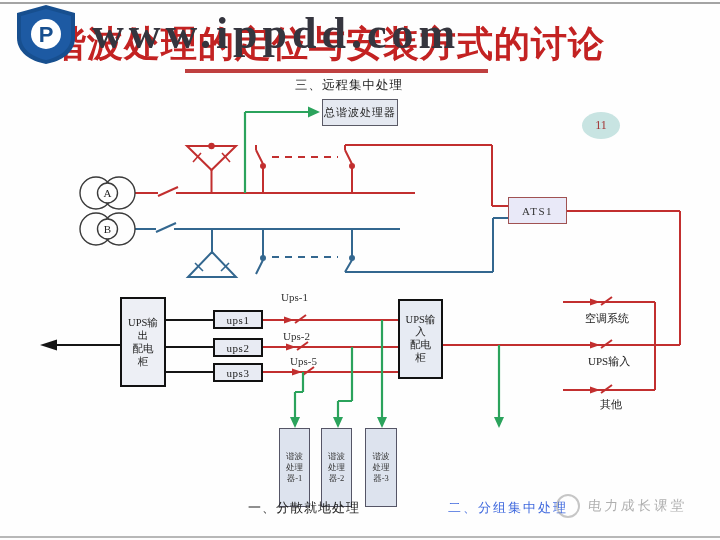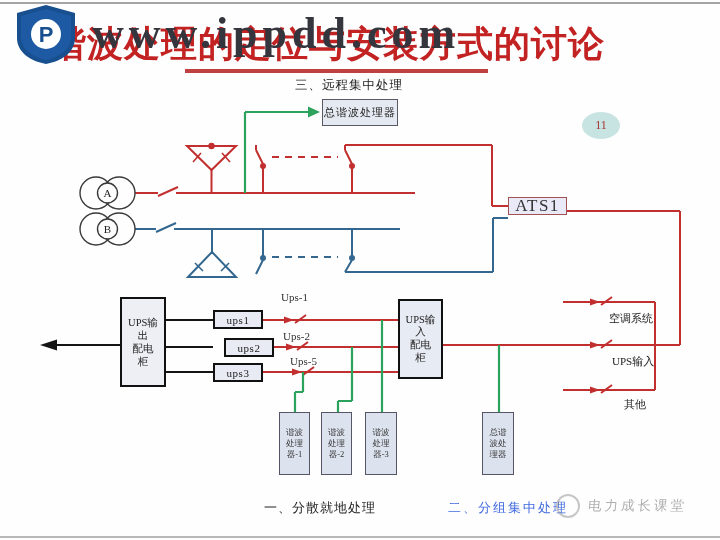--- a/index.html
+++ b/index.html
@@ -18,41 +18,41 @@
   #page-badge{position:absolute;left:582px;top:112px;width:38px;height:27px;border-radius:50%;
               background:#c8e4e2;display:flex;align-items:center;justify-content:center;
               font-size:12px;font-weight:normal;color:#a23333;z-index:5;}
   
   #circuit{position:absolute;left:0;top:0;z-index:1;}
   
   .box{position:absolute;box-sizing:border-box;display:flex;align-items:center;justify-content:center;
        text-align:center;color:#222;z-index:6;white-space:pre-line;}
   #box-top-processor{left:322px;top:99px;width:76px;height:27px;background:#e5e9f1;
                      border:1.5px solid #5a5a66;font-size:11px;letter-spacing:1px;}
-  #box-ats{left:508px;top:197px;width:59px;height:18px;background:#e9e9f8;border:1.5px solid #a05252;
-           font-size:17px;letter-spacing:1.5px;color:#333;}
+  #box-ats{left:508px;top:197px;width:59px;height:27px;background:#e9e9f8;border:1.5px solid #a05252;
+           font-size:11px;letter-spacing:1.5px;color:#333;}
   #box-out-cabinet{left:120px;top:297px;width:46px;height:90px;background:#edeff5;
                    border:2.5px solid #111;font-size:10.5px;line-height:1.25;}
   .ups-unit{left:213px;width:50px;height:19px;background:#e8ebf3;border:2px solid #111;
             font-size:11px;letter-spacing:.5px;}
-  #ups1{top:310px;} #ups2{top:338px;margin-left:11px;} #ups3{top:363px;}
+  #ups1{top:310px;} #ups2{top:338px;} #ups3{top:363px;}
   #box-in-cabinet{left:398px;top:299px;width:45px;height:80px;background:#e7ebf3;
                   border:2.5px solid #111;font-size:10.5px;line-height:1.2;}
-  .proc{top:412px;width:31px;height:63px;background:#dde3ee;border:1.5px solid #556;
+  .proc{top:428px;width:31px;height:79px;background:#dde3ee;border:1.5px solid #556;
         font-size:8.5px;line-height:1.3;color:#333;}
   #proc1{left:279px;} #proc2{left:321px;} #proc3{left:365px;width:32px;} #proc4{left:482px;width:32px;}
   
   .lbl{position:absolute;color:#222;z-index:6;white-space:nowrap;}
   #section-label{left:295px;top:77px;width:140px;font-size:12.5px;letter-spacing:1px;}
   .feeder-lbl{font-size:11px;color:#333;}
   #feeder1{left:281px;top:291px;} #feeder2{left:283px;top:330px;} #feeder3{left:290px;top:355px;}
-  .branch-lbl{font-size:11px;margin-left:24px;}
+  .branch-lbl{font-size:11px;}
   #branch1{left:585px;top:311px;} #branch2{left:588px;top:354px;} #branch3{left:600px;top:397px;}
   .caption{position:absolute;top:499px;font-size:13px;letter-spacing:1px;color:#222;z-index:6;}
-  #caption1{left:264px;}
+  #caption1{left:248px;}
   #caption2{left:448px;color:#1d4ed8;opacity:.85;letter-spacing:2px;}
   #wm-bottom{position:absolute;left:556px;top:494px;display:flex;align-items:center;gap:8px;z-index:6;}
   #wm-bottom .ring{width:20px;height:20px;border:2px solid rgba(130,130,130,.45);border-radius:50%;}
   #wm-bottom .txt{font-size:13.5px;letter-spacing:3px;color:rgba(110,110,110,.55);transform:skewX(-5deg);}
 </style>
 </head>
 <body>
 
 <div id="slide">
   <div class="hairline-top"></div>
@@ -186,23 +186,20 @@
 
   <div id="proc1" class="box proc">谐波
 处理
 器-1</div>
   <div id="proc2" class="box proc">谐波
 处理
 器-2</div>
   <div id="proc3" class="box proc">谐波
 处理
 器-3</div>
-  <div id="proc4" class="box proc">总谐
-波处
-理器</div>
 
   <div id="caption1" class="caption">一、分散就地处理</div>
   <div id="caption2" class="caption">二、分组集中处理</div>
 
   <div id="wm-bottom">
     <div class="ring"></div>
     <div class="txt">电力成长课堂</div>
   </div>
 </div>
 

